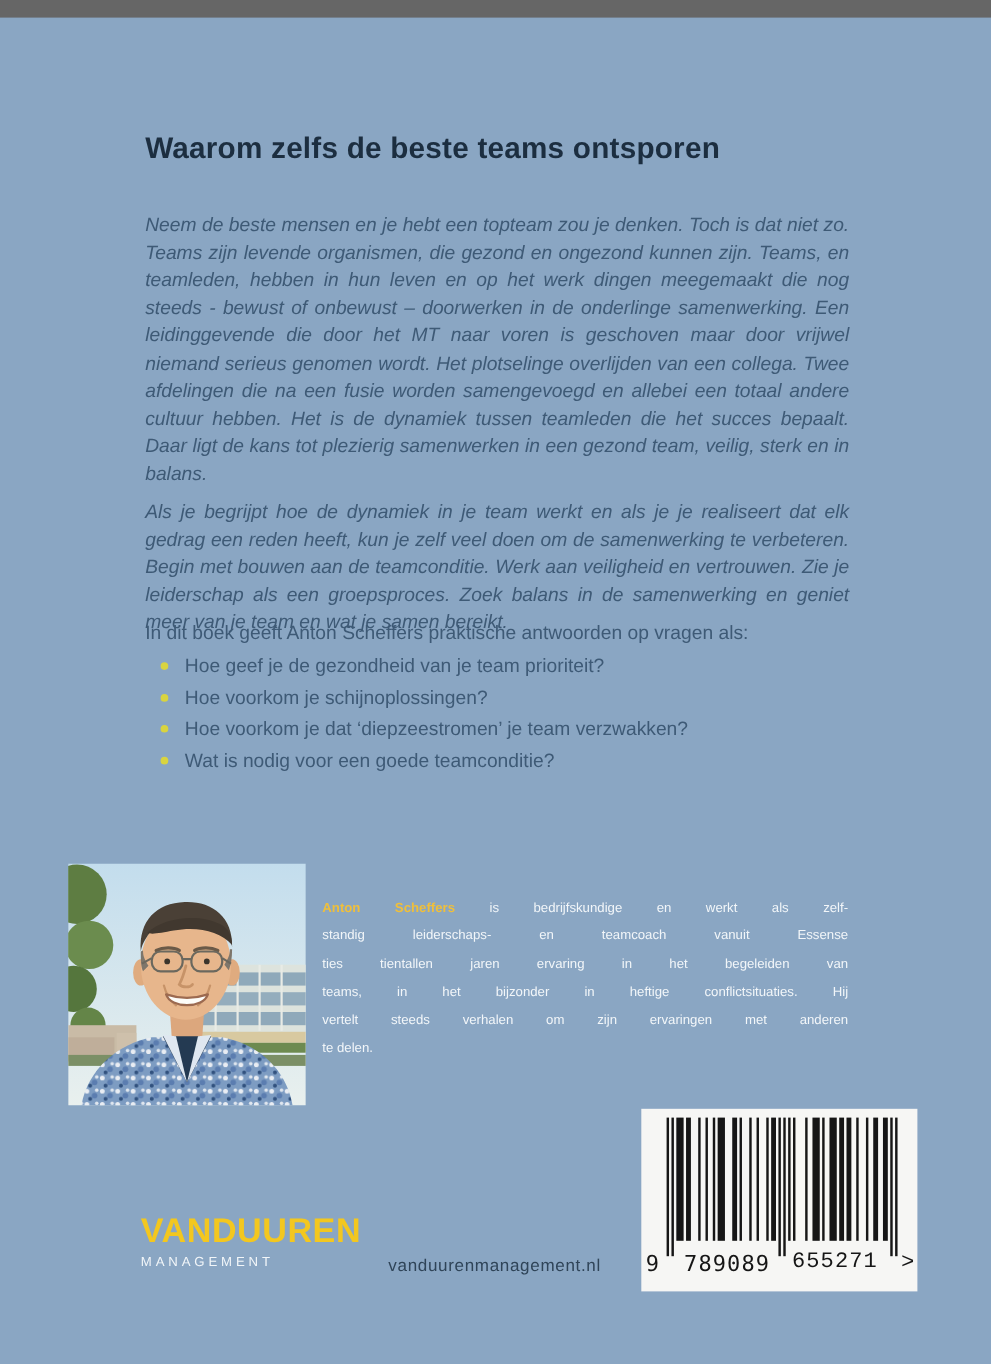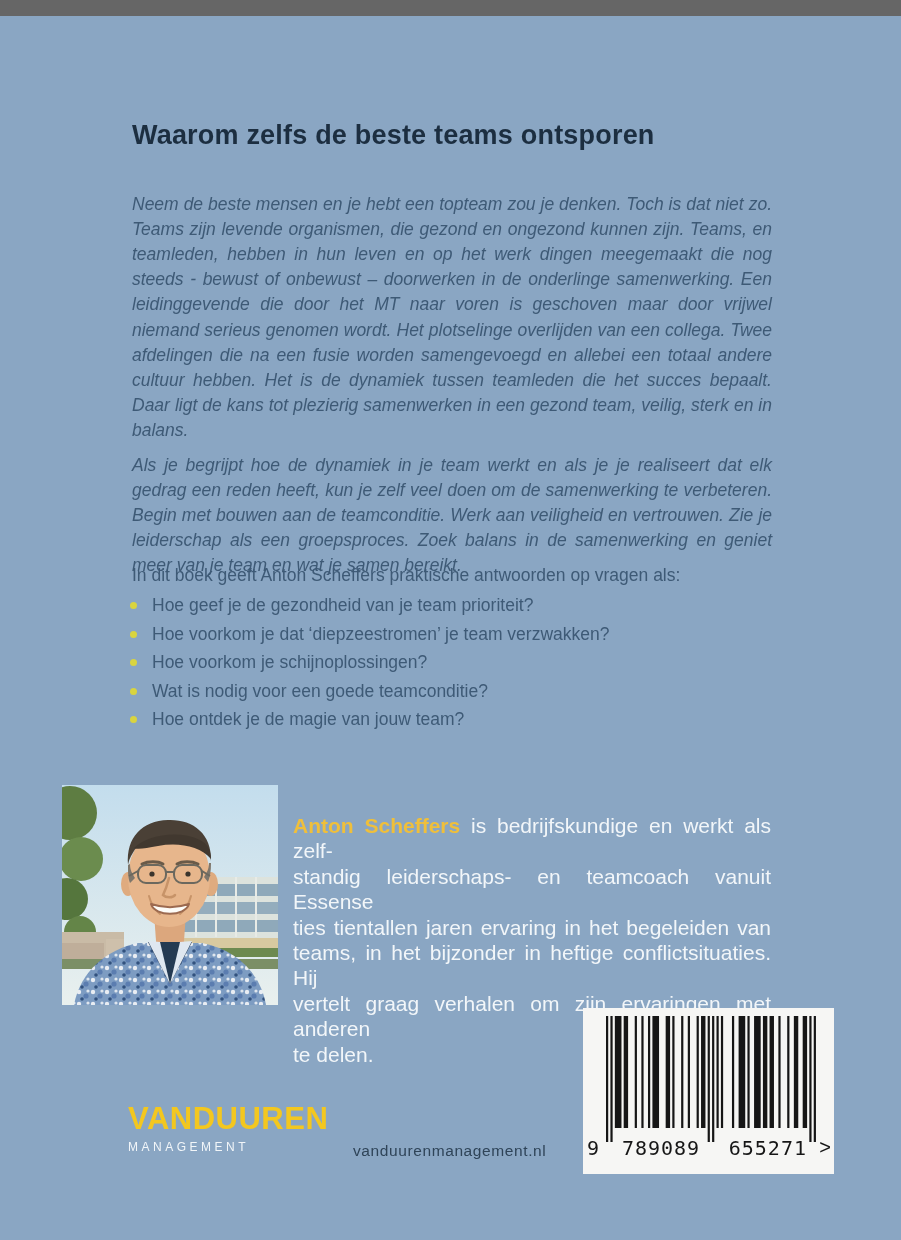--- a/index.html
+++ b/index.html
@@ -20,50 +20,50 @@
     color:var(--body-text,#3e5a76);
     font-size:17.5px; line-height:25.2px; text-align:justify;font-style:italic;
   }
   #p1{top:158px;}
   #p2{top:419px;}
   #p3{top:707px; line-height:26px;}
   .q-intro{
     position:absolute; left:132px; top:549px; width:660px;
     color:var(--body-text,#3e5a76); font-size:17.5px;
   }
-  .q-list{position:absolute; left:128px; top:579px; width:660px;}
+  .q-list{position:absolute; left:144px; top:579px; width:660px;}
   .q-item{
     display:flex; align-items:flex-start; height:28.6px;
     color:var(--body-text,#3e5a76); font-size:17.5px;
   }
   .q-bullet{
     width:7px; height:7px; border-radius:50%;
     background:var(--bullet,#d9d43f);
     margin:7px 15px 0 2px; flex:none;
   }
   .photo-wrap{position:absolute; left:62px; top:769px; width:216px; height:220px;}
   .bio{
     position:absolute; left:293px; top:797px; width:478px;
-    color:var(--white-text,#f2f6f9); font-size:21px; line-height:25.4px;
+    color:var(--white-text,#f2f6f9); font-size:12px; line-height:25.4px;
   }
   .bio-line{text-align:justify; text-align-last:justify;}
   .bio-line.last{text-align:center; text-align-last:left;}
   .author-name{color:var(--accent-yellow,#f0c33c); font-weight:bold;}
   .barcode-panel{
     position:absolute; left:583px; top:992px; width:251px; height:166px;
     background:var(--barcode-bg,#f6f6f4);
   }
   .barcode-digits{
     position:absolute; top:124px; left:0; width:100%; height:36px;
     color:#161616; font-family:"DejaVu Sans Mono","Liberation Mono",monospace;
     font-size:20px;
   }
   .bd-first{position:absolute; left:4px; top:4px;}
   .bd-g1{position:absolute; left:30px; width:96px; top:4px; text-align:center; letter-spacing:1px;}
-  .bd-g2{position:absolute; left:128px; width:96px; top:4px; text-align:right; letter-spacing:1px;}
+  .bd-g2{position:absolute; left:128px; width:96px; top:4px; text-align:center; letter-spacing:1px;font-family:Liberation Mono, monospace;}
   .bd-arrow{position:absolute; right:3px; top:4px; font-family:"Liberation Sans",sans-serif;}
   .logo{
     position:absolute; left:128px; top:1086px; width:210px; text-align:left;
   }
   .logo-main{
     font-size:31px; font-weight:bold; color:var(--logo-yellow,#f3c71f);
     letter-spacing:.5px; line-height:34px;
   }
   .logo-sub{
     font-size:12px; color:var(--white-text,#f2f6f9);
@@ -85,33 +85,29 @@
   <p class="para" id="p2">Als je begrijpt hoe de dynamiek in je team werkt en als je je realiseert dat elk gedrag een reden heeft, kun je zelf veel doen om de samenwerking te verbeteren. Begin met bouwen aan de teamconditie. Werk aan veiligheid en vertrouwen. Zie je leiderschap als een groepsproces. Zoek balans in de samenwerking en geniet meer van je team en wat je samen bereikt.</p>
 
   <div class="q-intro">In dit boek geeft Anton Scheffers praktische antwoorden op vragen als:</div>
   <div class="q-list">
     <div class="q-item">
       <span class="q-bullet"></span>
       <span>Hoe geef je de gezondheid van je team prioriteit?</span>
     </div>
     <div class="q-item">
       <span class="q-bullet"></span>
+      <span>Hoe voorkom je schijnoplossingen?</span>
+    </div>
+    <div class="q-item">
+      <span class="q-bullet"></span>
       <span>Hoe voorkom je dat ‘diepzeestromen’ je team verzwakken?</span>
     </div>
     <div class="q-item">
       <span class="q-bullet"></span>
-      <span>Hoe voorkom je schijnoplossingen?</span>
-    </div>
-    <div class="q-item">
-      <span class="q-bullet"></span>
       <span>Wat is nodig voor een goede teamconditie?</span>
-    </div>
-    <div class="q-item">
-      <span class="q-bullet"></span>
-      <span>Hoe ontdek je de magie van jouw team?</span>
     </div>
   </div>
 
 
   <div class="photo-wrap">
     <svg width="216" height="220" viewBox="0 0 216 220">
       <defs>
         <linearGradient id="sky" x1="0" y1="0" x2="0" y2="1">
           <stop offset="0" stop-color="#c3dded"></stop>
           <stop offset="1" stop-color="#e9f0ee"></stop>
@@ -189,21 +185,21 @@
 
       <path d="M89,119 C93,132 123,132 127,119 C115,123 101,123 89,119 Z" fill="#fdfcf8" stroke="#9c6a50" stroke-width="2" stroke-linejoin="round"></path>
     </svg>
   </div>
 
   <div class="bio">
     <div class="bio-line"><span class="author-name">Anton Scheffers</span><span> is bedrijfskundige en werkt als zelf-</span></div>
     <div class="bio-line">standig leiderschaps- en teamcoach vanuit Essense</div>
     <div class="bio-line">ties tientallen jaren ervaring in het begeleiden van</div>
     <div class="bio-line">teams, in het bijzonder in heftige conflictsituaties. Hij</div>
-    <div class="bio-line">vertelt graag verhalen om zijn ervaringen met anderen</div>
+    <div class="bio-line">vertelt steeds verhalen om zijn ervaringen met anderen</div>
     <div class="bio-line last">te delen.</div>
   </div>
 
   <div class="barcode-panel">
     <svg id="barcode-svg" width="251" height="166">
         <rect x="23.00" y="8" width="2.21" height="126" fill="#161616"></rect>
         <rect x="27.42" y="8" width="2.21" height="126" fill="#161616"></rect>
         <rect x="31.84" y="8" width="6.63" height="112" fill="#161616"></rect>
         <rect x="40.68" y="8" width="4.42" height="112" fill="#161616"></rect>
         <rect x="51.73" y="8" width="2.21" height="112" fill="#161616"></rect>

